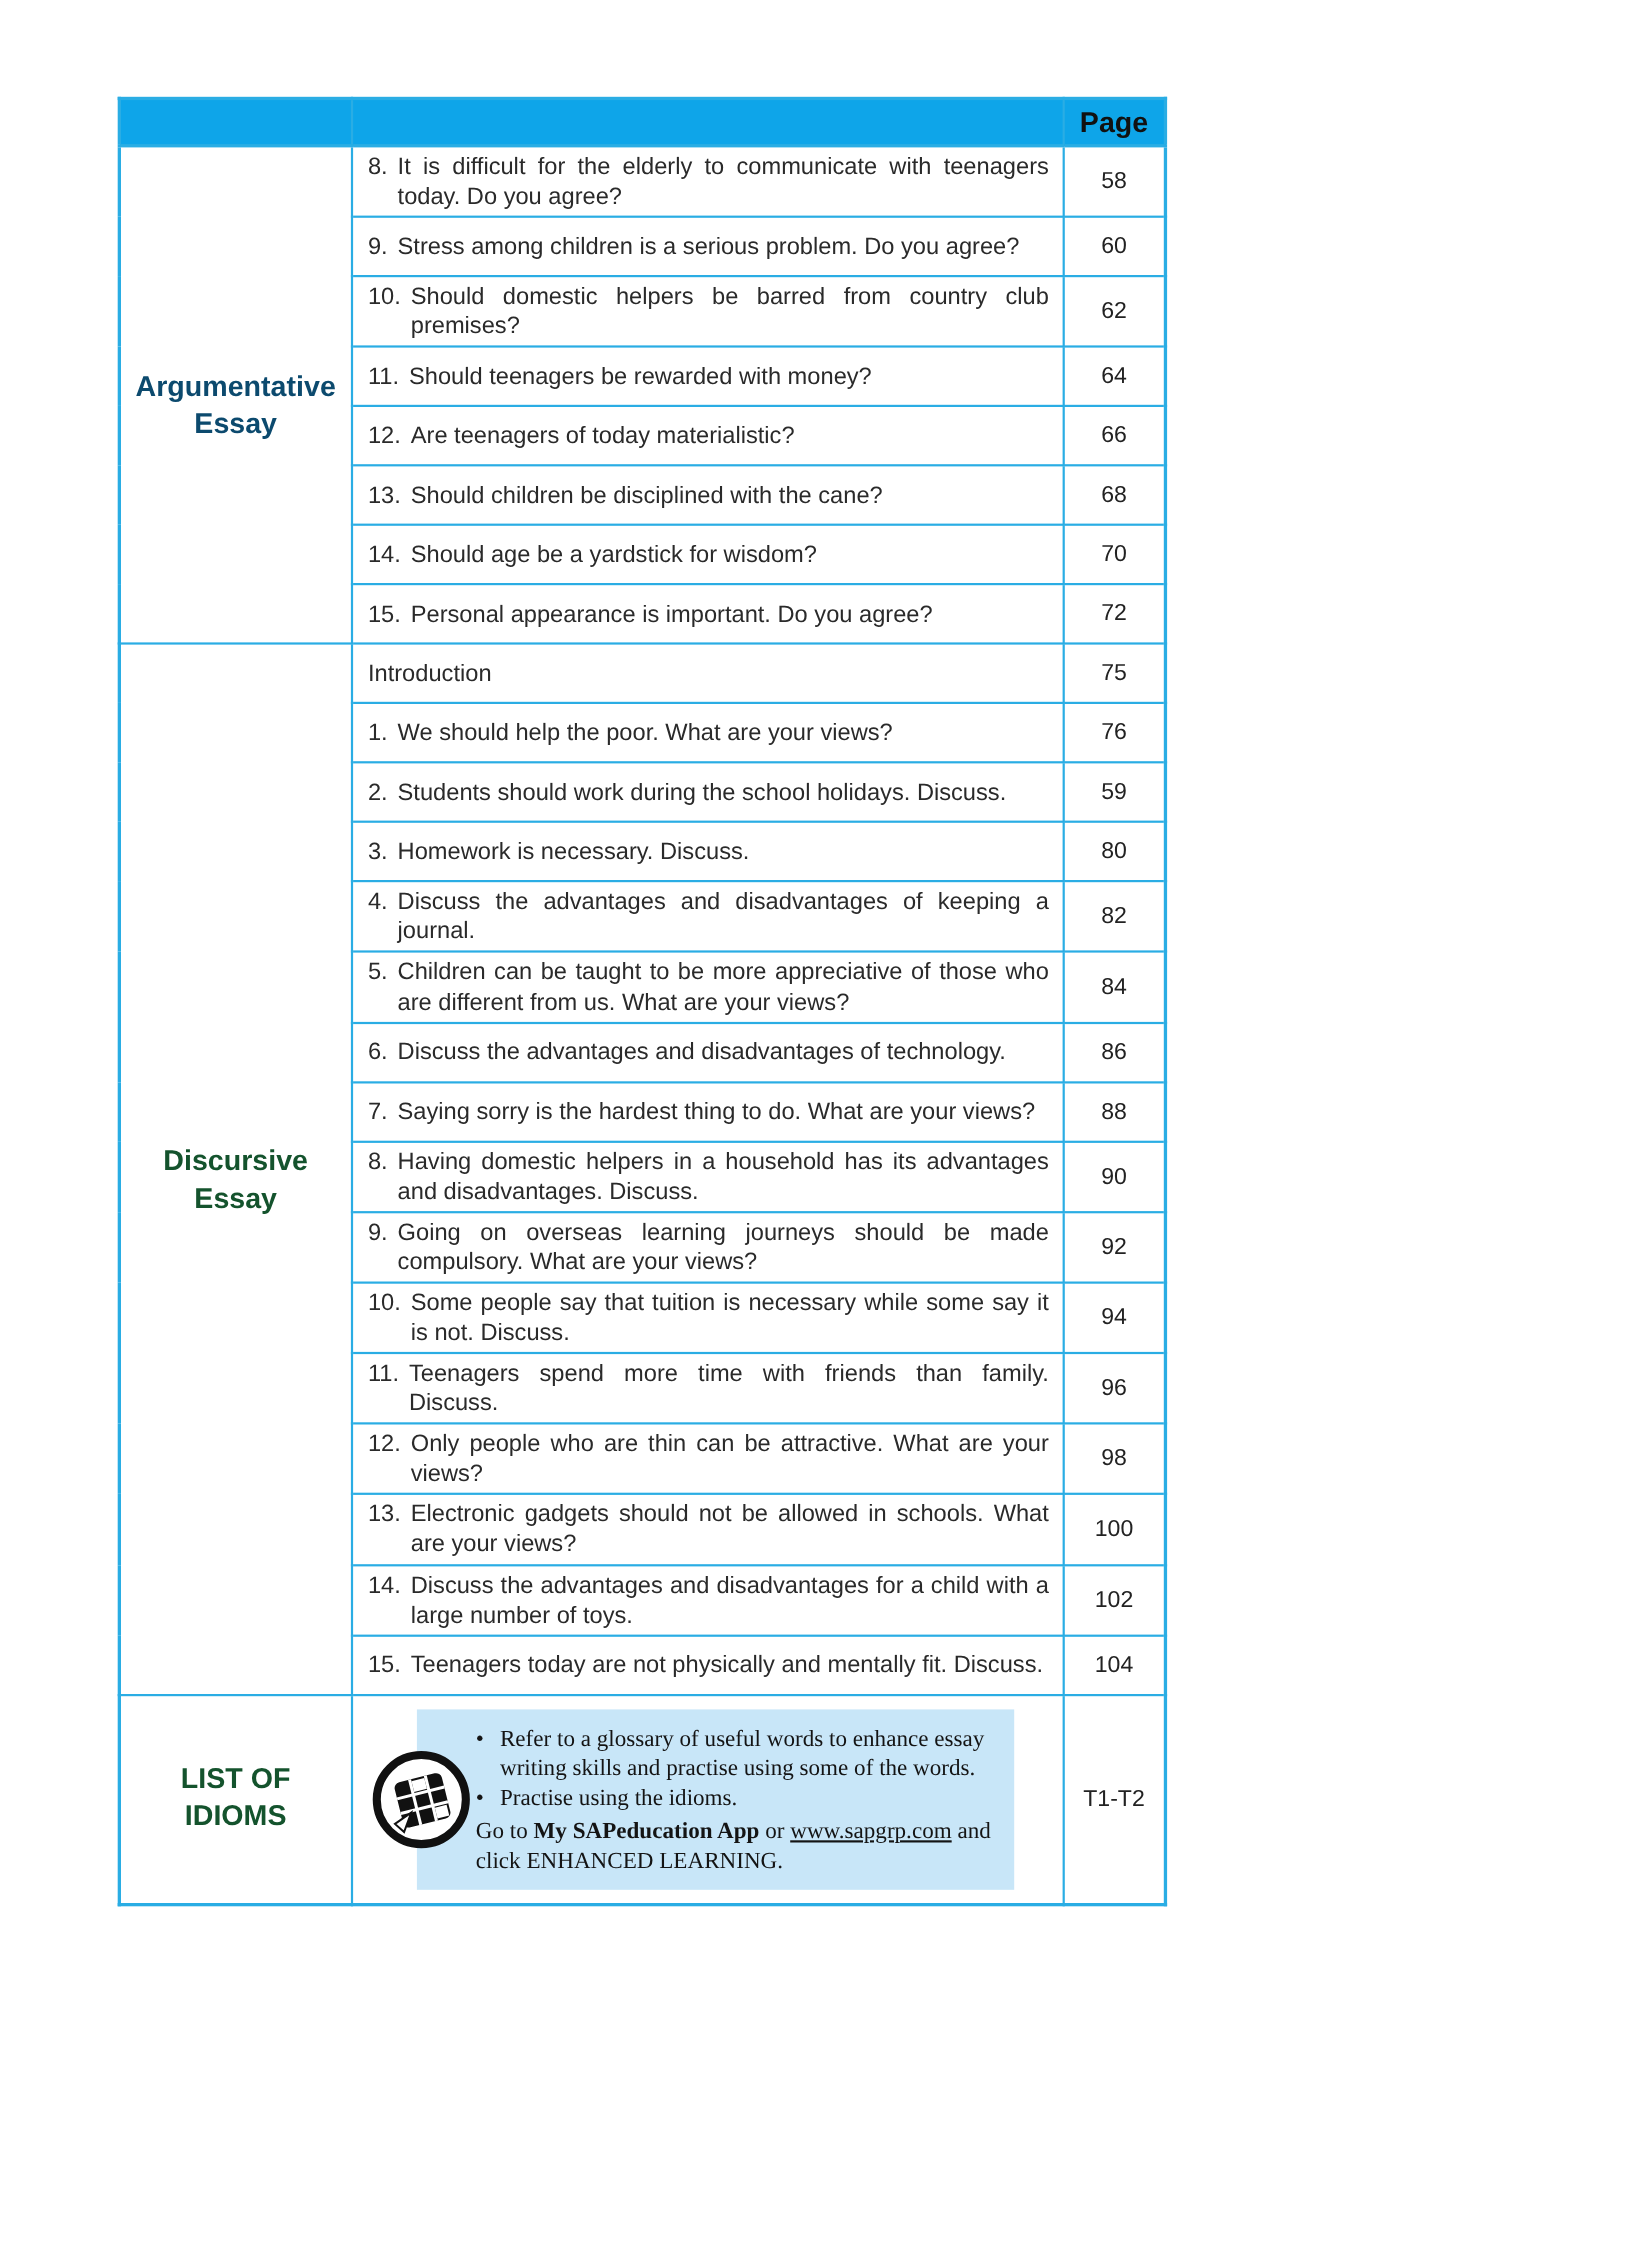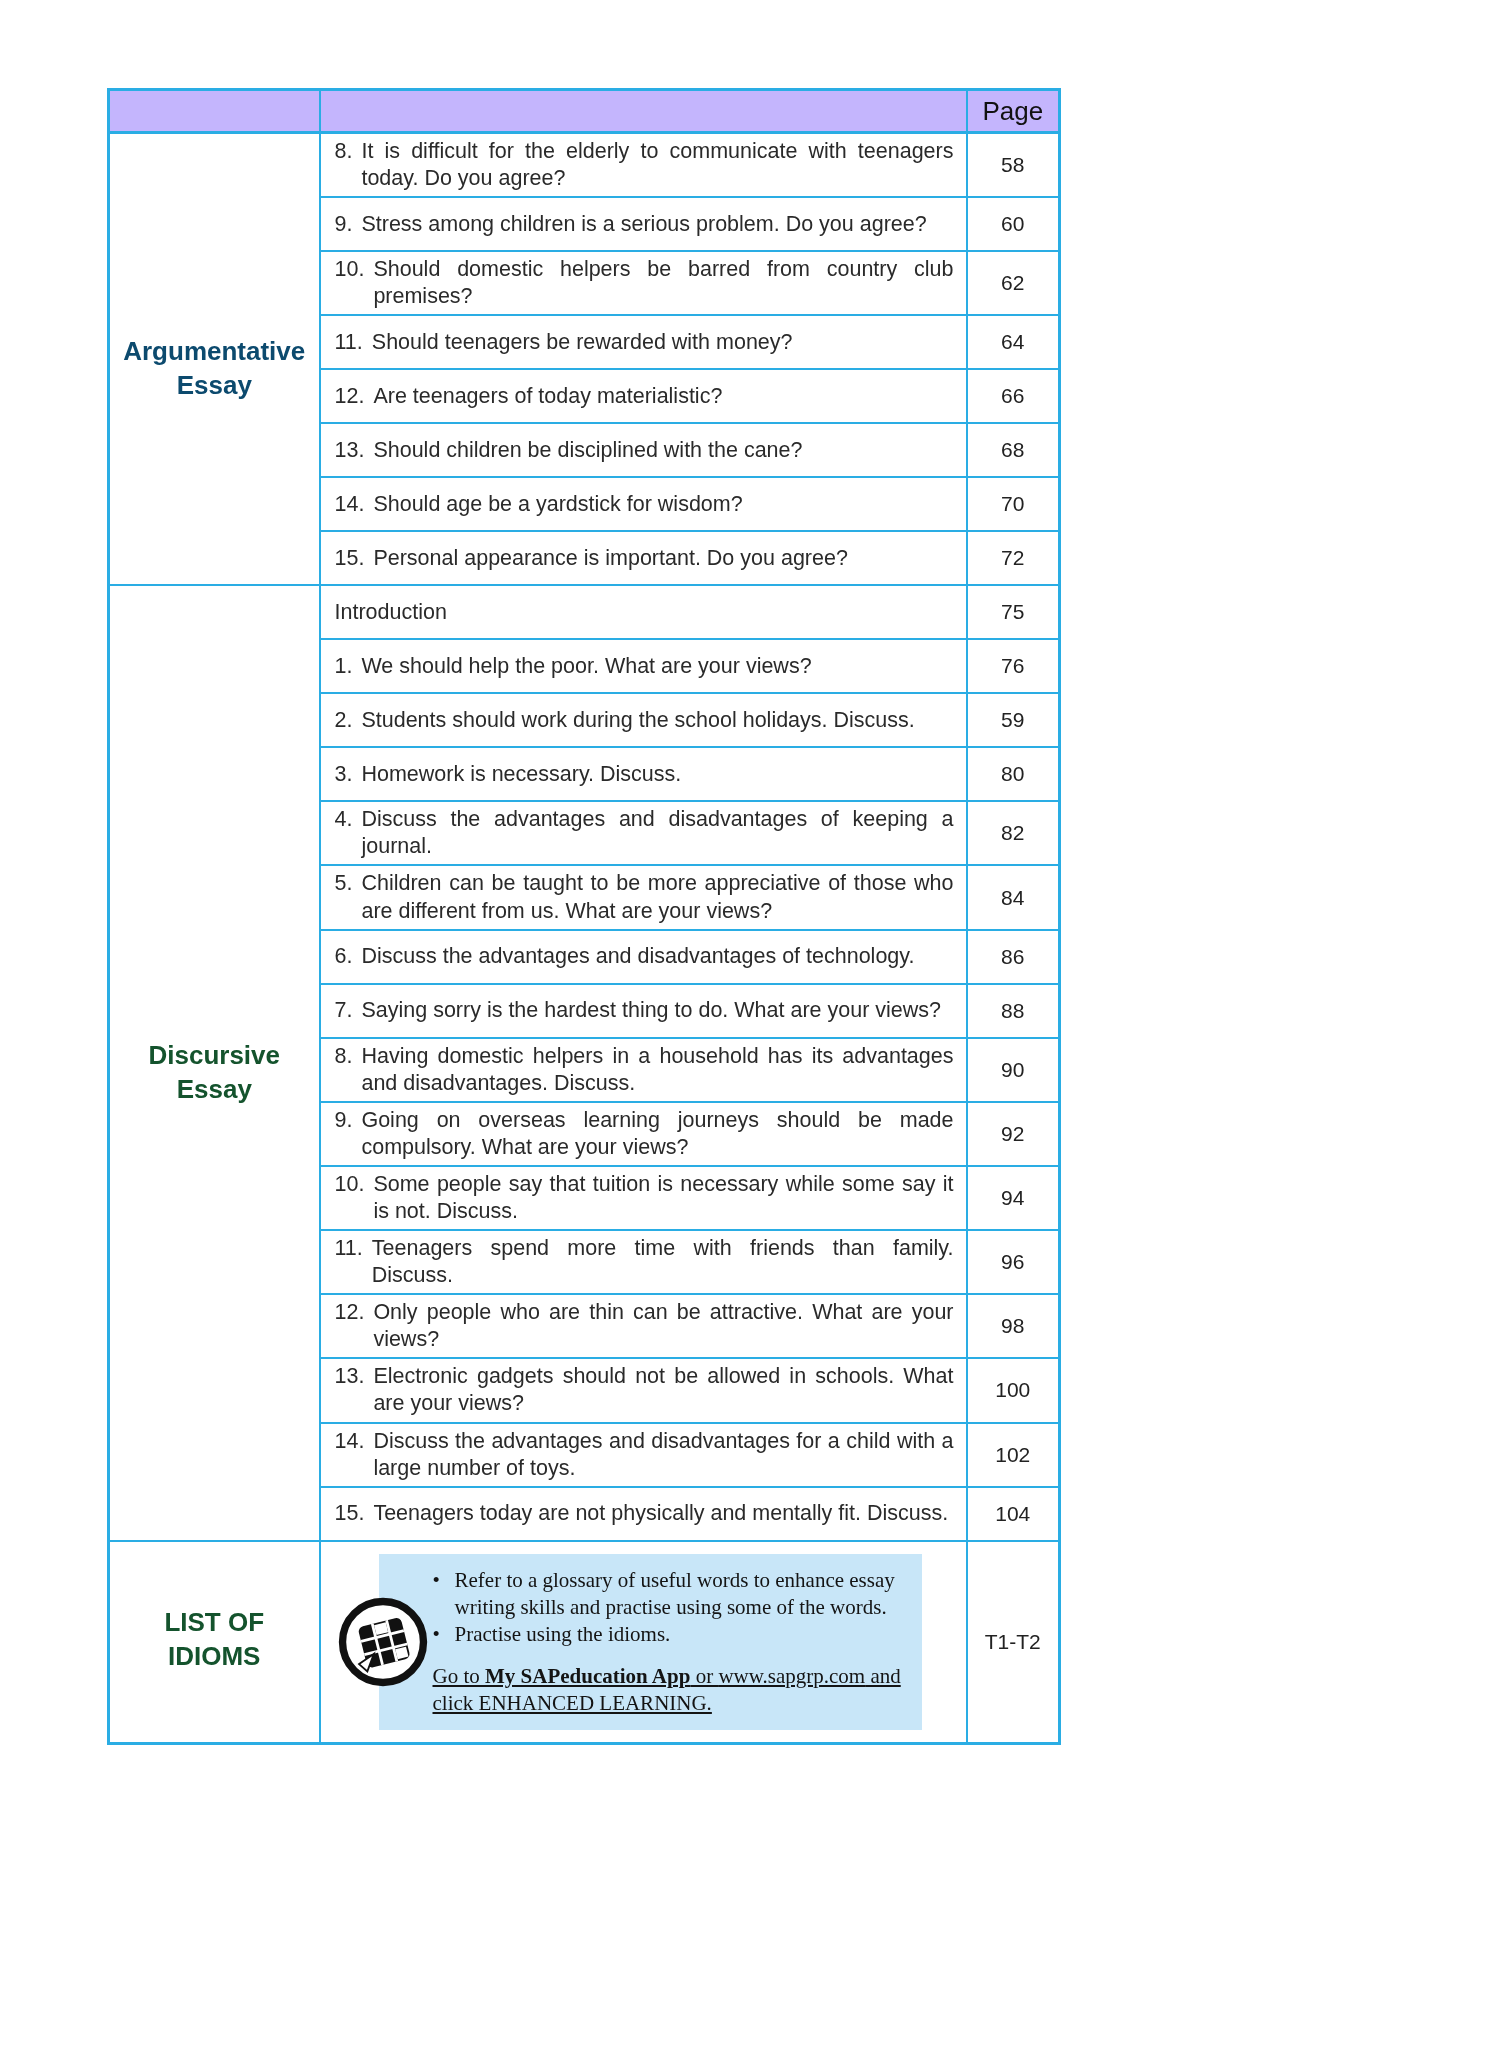--- a/index.html
+++ b/index.html
@@ -23,24 +23,24 @@
     border-collapse: collapse;
     table-layout: fixed;
     width: 951px;
     border: 3px solid #2aade4;
   }
   table.toc td {
     border: 2px solid #2aade4;
     vertical-align: middle;
   }
   td.head {
-    background: #c4b5fd;
+    background: #0ea5e9;
     height: 38px;
     text-align: center;
-    font-weight: normal;
+    font-weight: bold;
     font-size: 26px;
     color: #111111;
     border-bottom-width: 3px !important;
   }
   td.cat {
     text-align: center;
     vertical-align: top;
     padding: 28px 10px 8px 10px;
     font-weight: bold;
     font-size: 26px;
@@ -75,21 +75,21 @@
     background: #c8e6f8;
     padding: 13px 16px 13px 54px;
     font-family: "Liberation Serif", serif;
     font-size: 21px;
     line-height: 1.3;
     color: #141414;
   }
   .bullet { display: flex; }
   .bullet .bm { flex: none; width: 22px; }
   .bullet .bt { flex: 1; }
-  .cta { margin-top: 14px; text-decoration: underline; }
+  .cta { margin-top: 2px; }
   .cta .b { font-weight: bold; }
   .cta .link { text-decoration: underline; }
   .app-icon {
     position: absolute;
     left: 16px;
     top: 50%;
     transform: translateY(-50%);
     width: 92px;
     height: 92px;
   }

